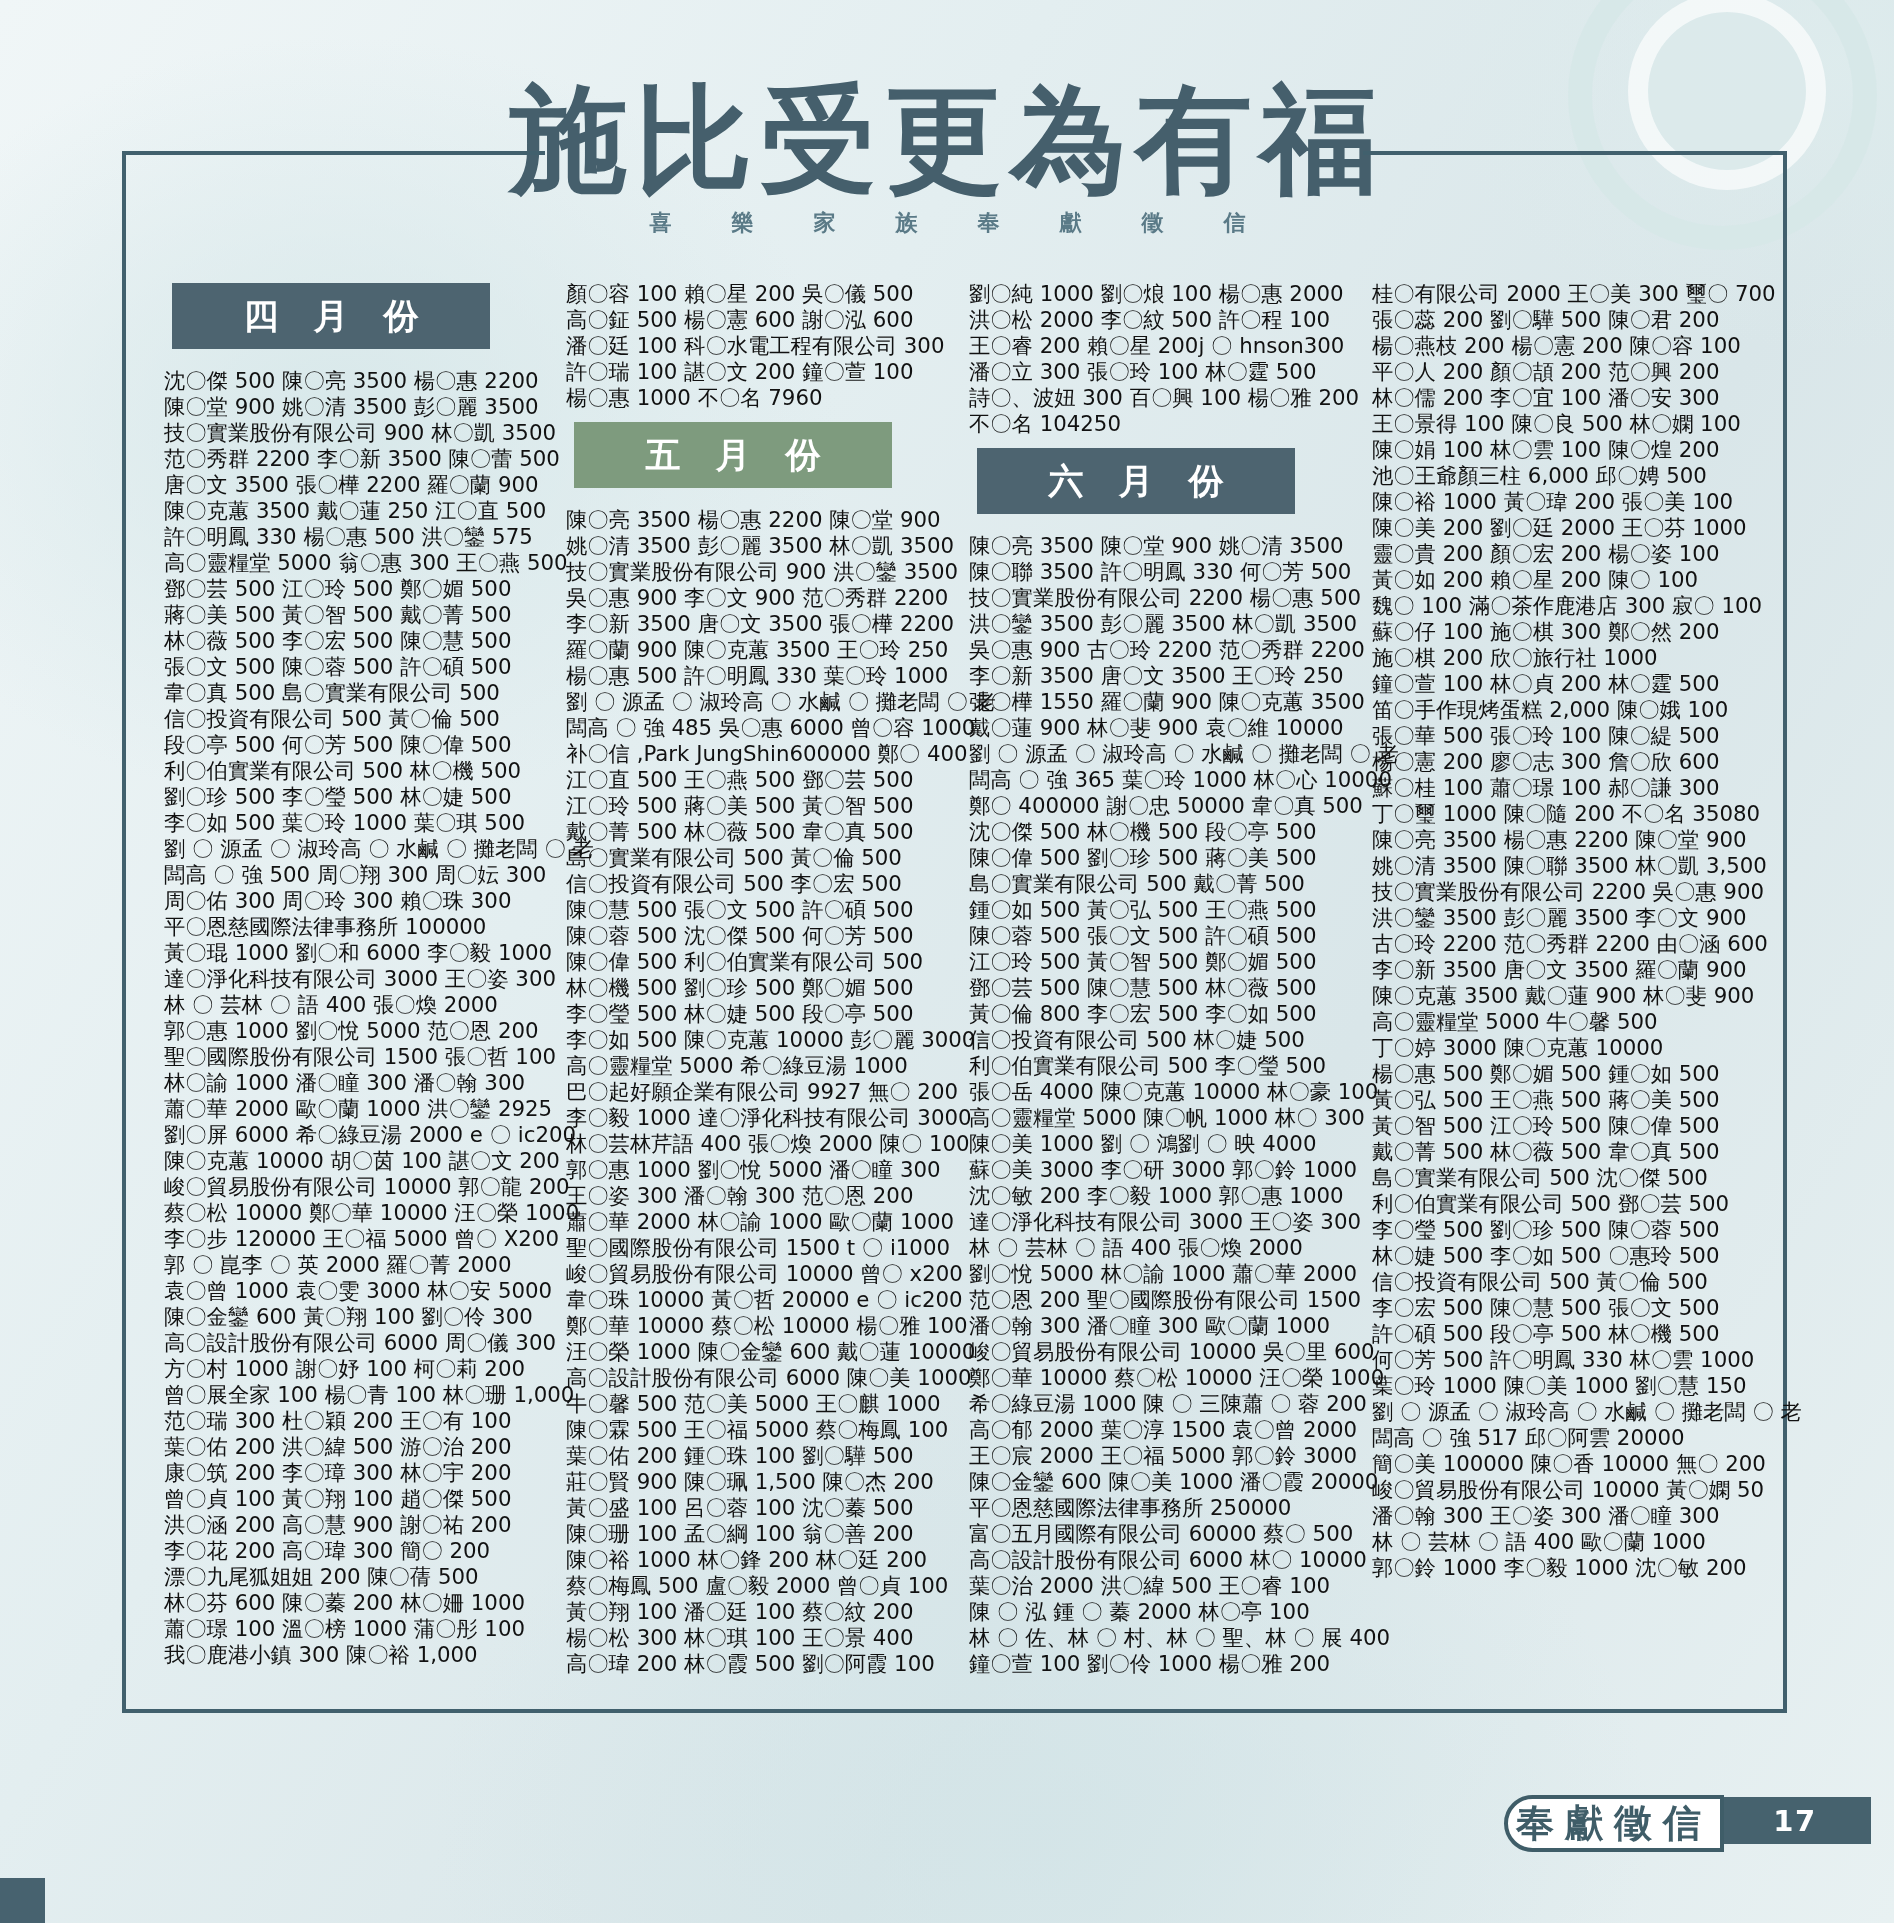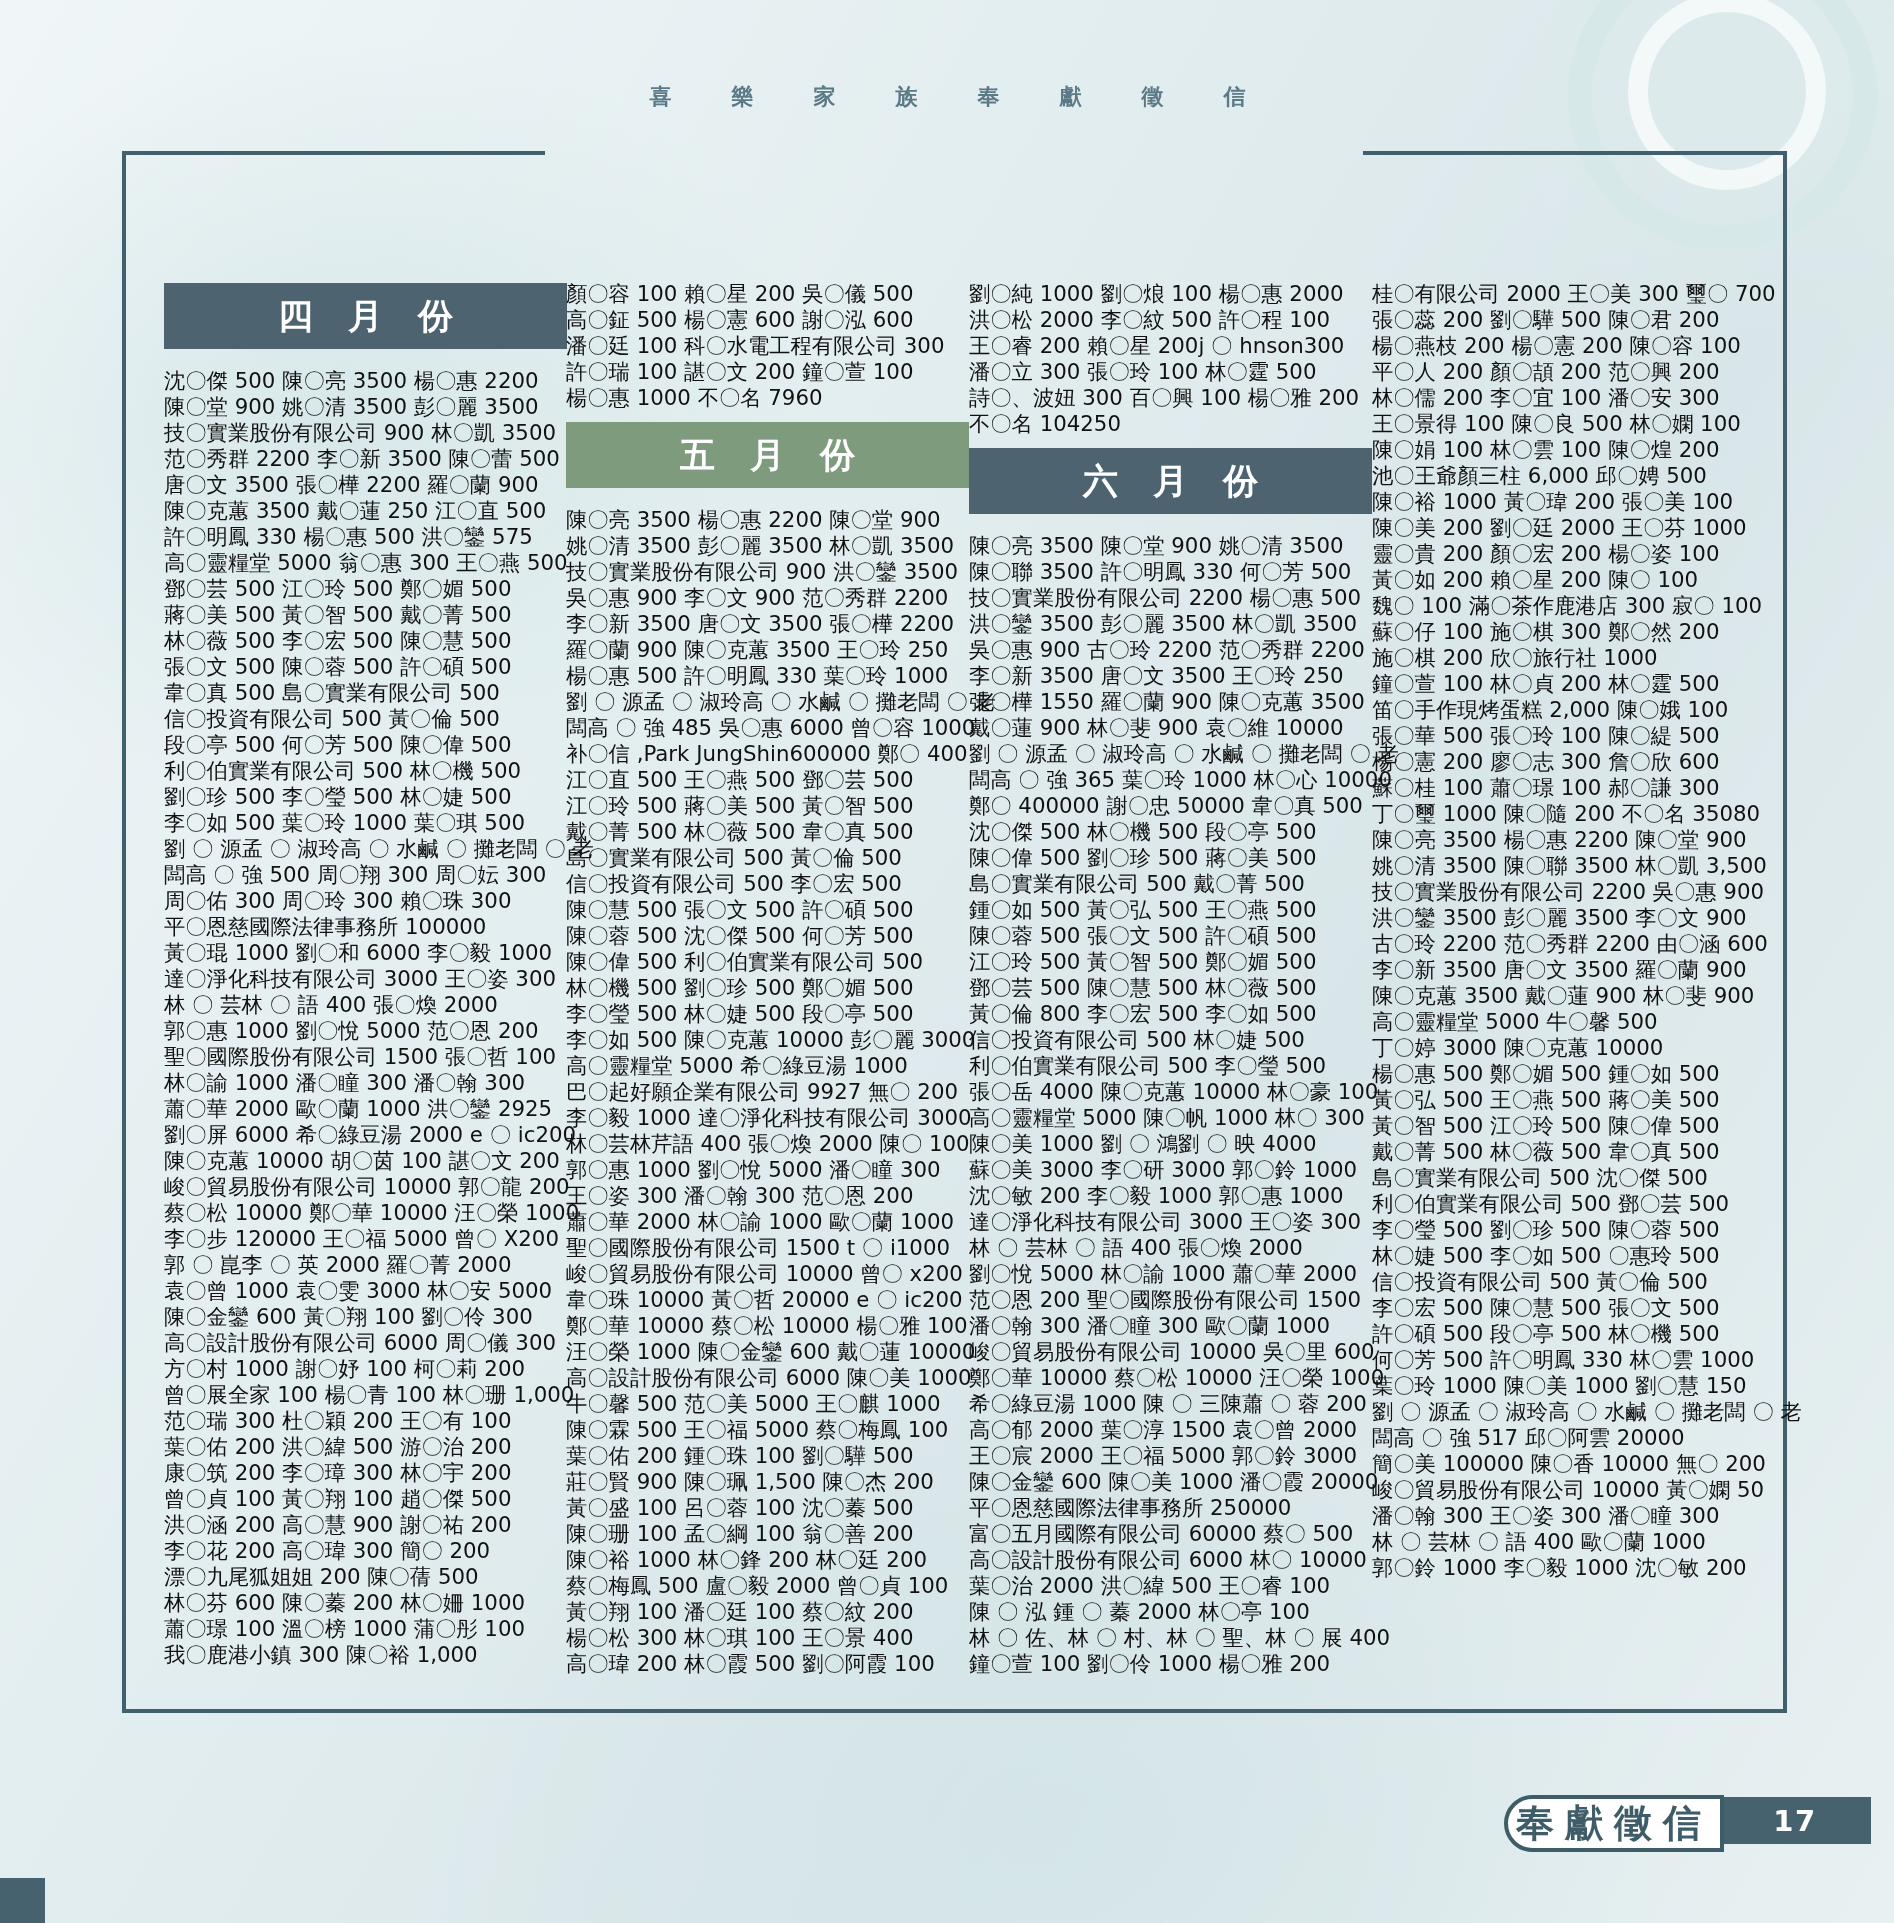--- a/index.html
+++ b/index.html
@@ -35,21 +35,21 @@
     font-size:22px;font-weight:bold;color:#5a7a87;letter-spacing:60px;margin-top:6.3px;
     padding-left:60px;
   }
   .col{position:absolute;top:281px;width:371px;color:#111111;
        font-size:21.3px;line-height:26px;white-space:nowrap;}
   #col-1{left:164px;}
   #col-2{left:566px;}
   #col-3{left:969px;}
   #col-4{left:1372px;}
   .month-header{
-    width:403px;height:66px;margin:11px 0 19px 0;
+    width:318px;height:66px;margin:11px 0 19px 8px;
     display:flex;align-items:center;justify-content:center;
     color:#ffffff;font-size:35px;font-weight:bold;
   }
   .col .month-header:first-child{margin-top:1.6px;}
   .month-header.dark{background:#4d6470;}
   .month-header.green{background:#7e9b7e;}
   .donor-line{height:26px;}
   #footer-pill{
     position:absolute;left:1504px;top:1795px;width:212px;height:49px;
     background:#ffffff;border:4px solid #3f5d68;border-radius:28.4px 0 0 28.4px;
@@ -64,20 +64,21 @@
   #corner-square{position:absolute;left:0;bottom:0;width:45px;height:45px;background:#47626f;}
 </style>
 </head>
 <body>
 
 <div id="page">
   <div class="ring ring-outer"></div>
   <div class="ring ring-inner"></div>
 
   <div id="title-block">
+    <div id="page-title">施比受更為有福</div>
     <div id="page-subtitle">喜樂家族奉獻徵信</div>
   </div>
 
   <div id="frame">
     <div class="top-seg left"></div>
     <div class="top-seg right"></div>
   </div>
 
   <div id="col-1" class="col">
       <div class="month-header dark">四　月　份</div>

